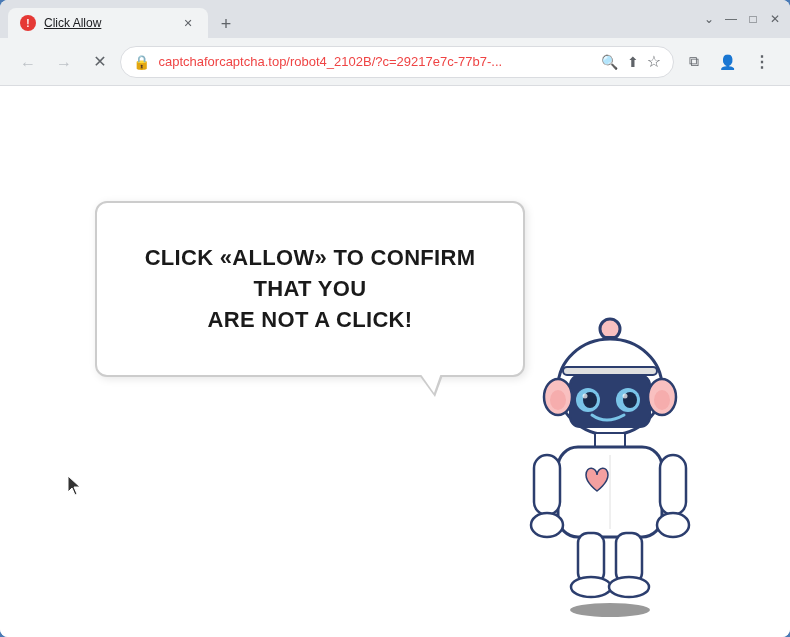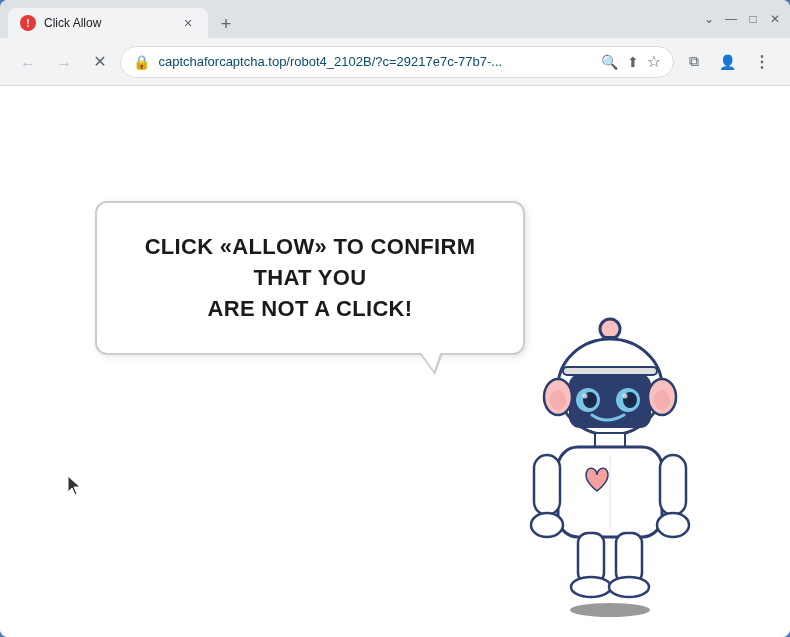--- a/index.html
+++ b/index.html
@@ -66,20 +66,21 @@
       color: white;
       font-size: 10px;
       font-weight: bold;
     }
 
     .tab-title {
       flex: 1;
       white-space: nowrap;
       overflow: hidden;
       text-overflow: ellipsis;
+      text-decoration: underline;
     }
 
     .tab-close {
       width: 16px;
       height: 16px;
       border-radius: 50%;
       display: flex;
       align-items: center;
       justify-content: center;
       font-size: 11px;
@@ -158,21 +159,21 @@
     }
 
     .lock-icon {
       color: #5f6368;
       font-size: 14px;
     }
 
     .address-text {
       flex: 1;
       font-size: 13px;
-      color: #0c4a6e;
+      color: #ef4444;
       white-space: nowrap;
       overflow: hidden;
       text-overflow: ellipsis;
     }
 
     .toolbar-actions {
       display: flex;
       gap: 2px;
     }
 
@@ -185,21 +186,21 @@
     }
 
     
     .speech-bubble {
       position: absolute;
       top: 115px;
       left: 95px;
       background: #fff;
       border: 2px solid #ccc;
       border-radius: 12px;
-      padding: 29px 32px;
+      padding: 40px 32px;
       width: 430px;
       box-shadow: 2px 2px 8px rgba(0,0,0,0.1);
     }
 
     .speech-bubble::after {
       content: '';
       position: absolute;
       bottom: -22px;
       right: 80px;
       width: 0;

